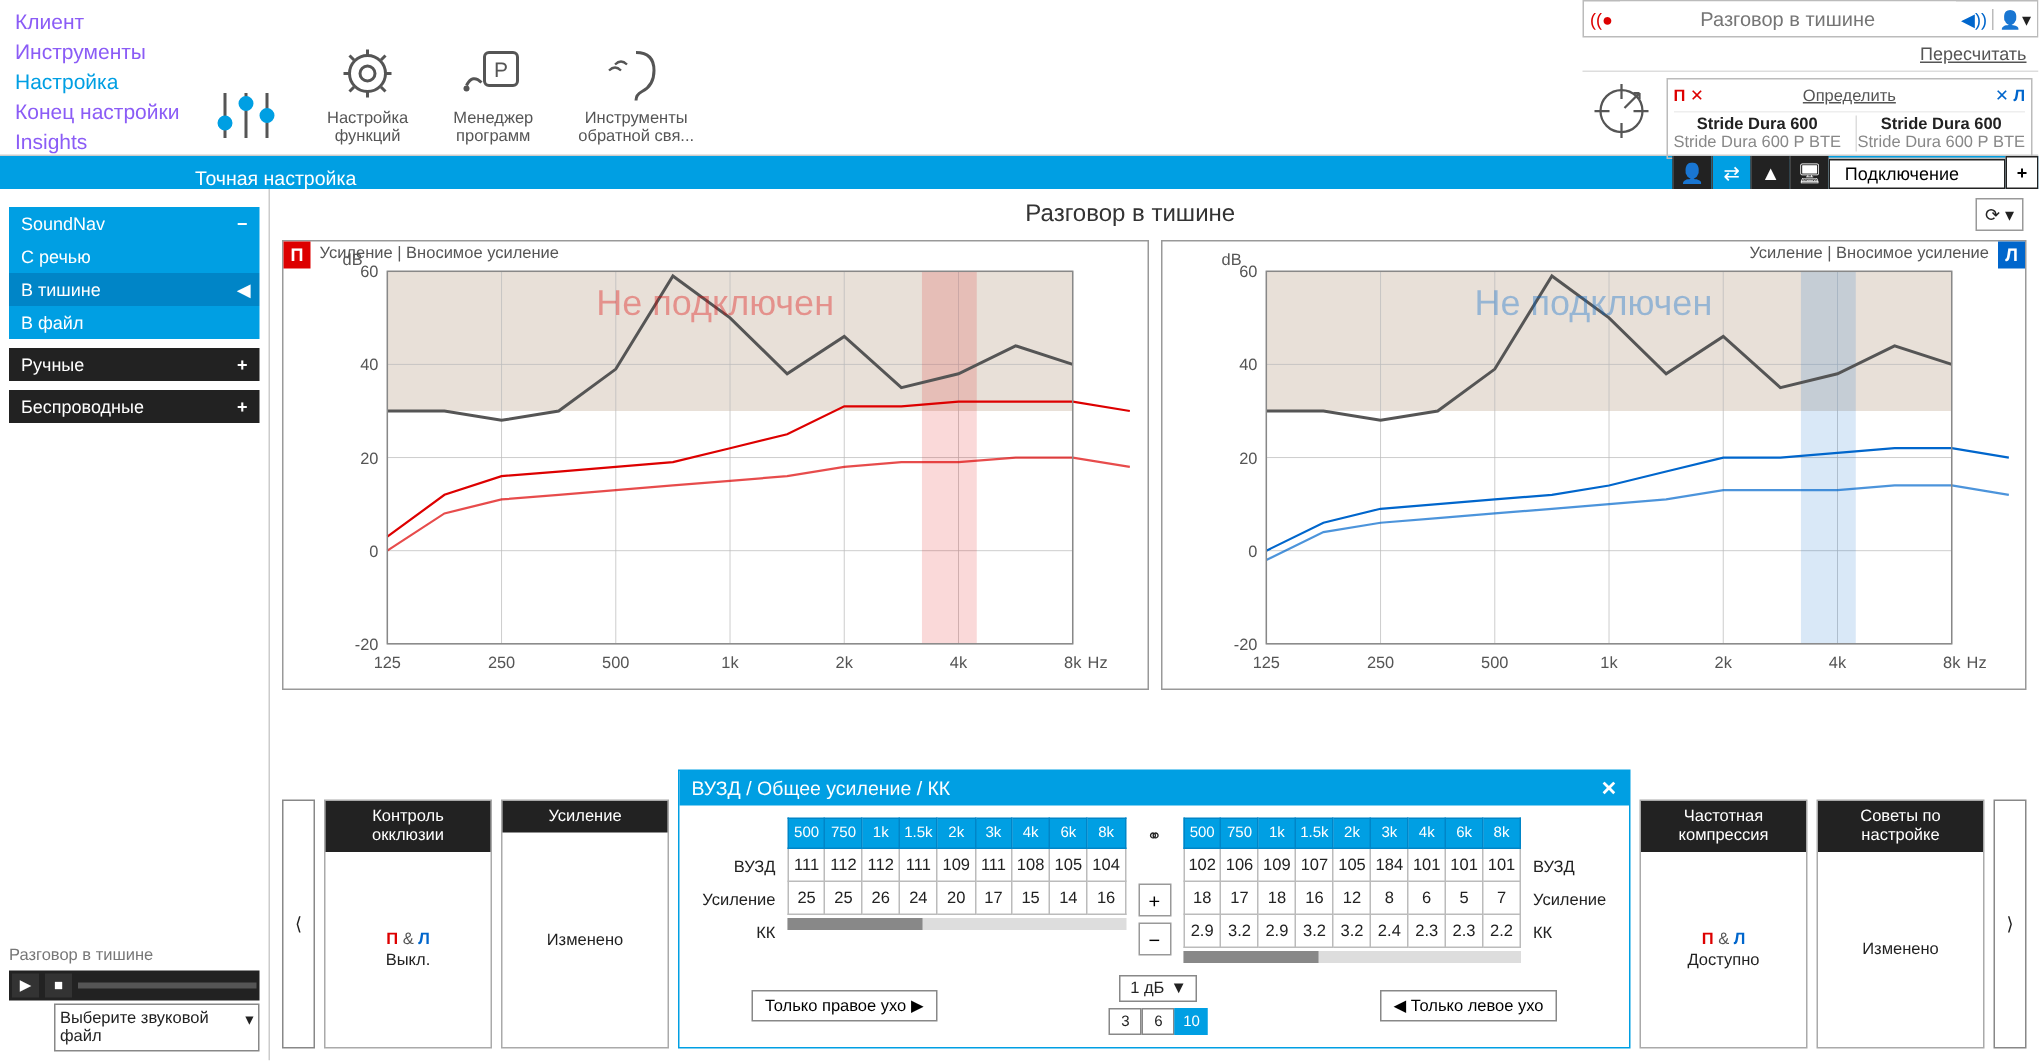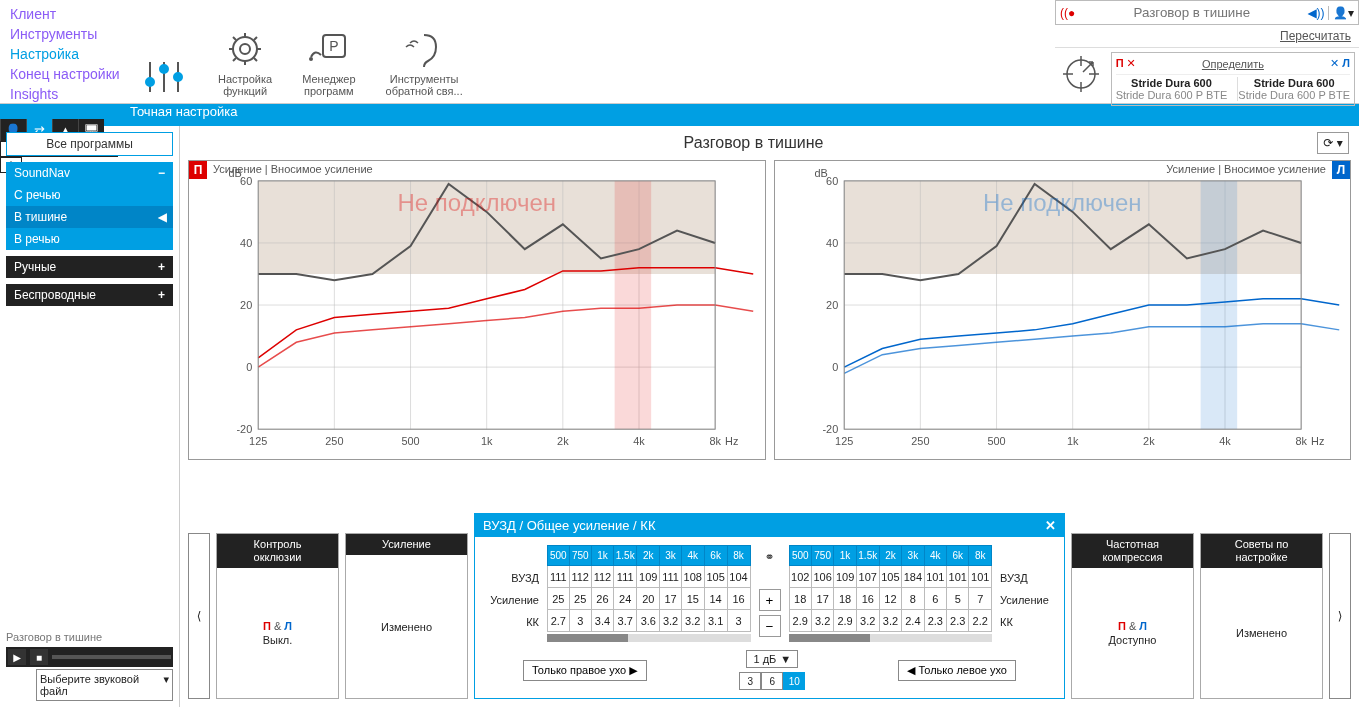--- a/index.html
+++ b/index.html
@@ -19,21 +19,21 @@
   .dev-row{display:flex;justify-content:space-between;align-items:center;}
   .dev-row .p{color:#d00;font-weight:bold;}
   .dev-row .l{color:#06c;font-weight:bold;}
   .dev-cols{display:flex;gap:10px;border-top:1px solid #eee;margin-top:4px;padding-top:2px;}
   .dev-col{flex:1;text-align:center;}
   .statusdrop{display:flex;align-items:center;border:1px solid #bbb;margin:0;}
   .statusdrop .spk{width:24px;text-align:center;color:#d00;}
   .statusdrop input{flex:1;border:none;text-align:center;padding:4px;color:#888;}
   .statusdrop .spk2{width:24px;text-align:center;color:#06c;}
   .statusdrop .usr{width:30px;border-left:1px solid #bbb;text-align:center;}
-  .bluebar{background:#009FE3;color:#fff;display:flex;align-items:flex-start;height:22px;flex-direction:column;}
+  .bluebar{background:#009FE3;color:#fff;display:flex;align-items:flex-end;height:22px;}
   .bluebar .title{padding-left:130px;font-size:13px;}
   .bluebar .spacer{flex:1;}
   .bluebar .icons{display:flex;}
   .bluebar .icons div{width:26px;height:22px;background:#222;color:#fff;display:flex;align-items:center;justify-content:center;border-left:1px solid #444;font-size:13px;}
   .bluebar .icons .blue{background:#009FE3;}
   .bluebar .conn{background:#fff;color:#000;padding:0 30px 0 10px;display:flex;align-items:center;height:20px;font-size:12px;border:1px solid #222;}
   .bluebar .plus{width:22px;height:22px;background:#fff;color:#000;display:flex;align-items:center;justify-content:center;border:1px solid #222;font-weight:bold;}
   .body{display:flex;height:calc(707px - 126px);}
   .sidebar{width:180px;border-right:1px solid #ccc;display:flex;flex-direction:column;padding:6px;}
   .btn-outline{border:1px solid #009FE3;color:#333;padding:4px 8px;background:#fff;cursor:pointer;font-size:12px;}
@@ -59,21 +59,21 @@
   .chartbox.right .badge{right:0;background:#06c;}
   .chartbox .caption{position:absolute;top:2px;font-size:11px;color:#555;}
   .chartbox.left .caption{left:24px;}
   .chartbox.right .caption{right:24px;}
   .chartbox svg{width:100%;height:100%;}
   .nc{position:absolute;top:28px;left:50%;transform:translateX(-50%);font-size:24px;opacity:.35;}
   .chartbox.left .nc{color:#d00;}
   .chartbox.right .nc{color:#06c;}
   .bottom{display:flex;align-items:stretch;margin-top:auto;padding:4px 8px 8px;gap:6px;}
   .navarr{width:22px;border:1px solid #888;display:flex;align-items:center;justify-content:center;background:#fff;cursor:pointer;}
-  .card{border:1px solid #aaa;width:123px;display:flex;flex-direction:column;}
+  .card{border:1px solid #aaa;width:112px;display:flex;flex-direction:column;}
   .card .h{background:#222;color:#fff;text-align:center;padding:4px;font-size:11px;line-height:1.2;}
   .card .b{flex:1;display:flex;flex-direction:column;align-items:center;justify-content:center;gap:2px;font-size:11px;}
   .card .b .pl .p{color:#d00;font-weight:bold;}
   .card .b .pl .amp{color:#555;}
   .card .b .pl .l{color:#06c;font-weight:bold;}
   .panel{flex:1;border:1px solid #009FE3;display:flex;flex-direction:column;position:relative;margin-top:-20px;}
   .panel .ph{background:#009FE3;color:#fff;padding:4px 8px;display:flex;justify-content:space-between;align-items:center;font-size:13px;}
   .panel .ph .x{cursor:pointer;font-weight:bold;}
   .panel .pb{padding:8px;display:flex;flex-direction:column;gap:8px;}
   .tables{display:flex;align-items:flex-start;gap:8px;justify-content:center;}
@@ -197,28 +197,27 @@
     <div class="blue">⇄</div>
     <div>▲</div>
     <div>🖥</div>
   </div>
   <div class="conn">Подключение</div>
   <div class="plus">+</div>
 </div>
 
 <div class="body">
   <div class="sidebar">
-    <button class="btn-outline">Все программы</button>
     <div class="sect-head">
         <span>SoundNav</span>
         <span class="pm">−</span>
       </div>
     <div class="sub">С речью</div>
     <div class="sub active">В тишине</div>
-    <div class="sub">В речью</div>
+    <div class="sub">В файл</div>
     <div class="sect-head dark">
         <span>Ручные</span>
         <span class="pm">+</span>
       </div>
     <div class="sect-head dark">
         <span>Беспроводные</span>
         <span class="pm">+</span>
       </div>
     <div class="sb-spacer"></div>
     <div class="sb-foot">Разговор в тишине</div>
@@ -381,31 +380,20 @@
                         <td>25</td>
                         <td>25</td>
                         <td>26</td>
                         <td>24</td>
                         <td>20</td>
                         <td>17</td>
                         <td>15</td>
                         <td>14</td>
                         <td>16</td>
                       </tr>
-                      <tr>
-                        <td>2.7</td>
-                        <td>3</td>
-                        <td>3.4</td>
-                        <td>3.7</td>
-                        <td>3.6</td>
-                        <td>3.2</td>
-                        <td>3.2</td>
-                        <td>3.1</td>
-                        <td>3</td>
-                      </tr>
                     </tbody>
                   </table>
                 <div class="hscroll"></div>
               </div>
             </div>
             <div style="display:flex;flex-direction:column;align-items:center;">
               <div class="link-ico">⚭</div>
               <div class="pm-col">
                 <button>+</button>
                 <button>−</button>

